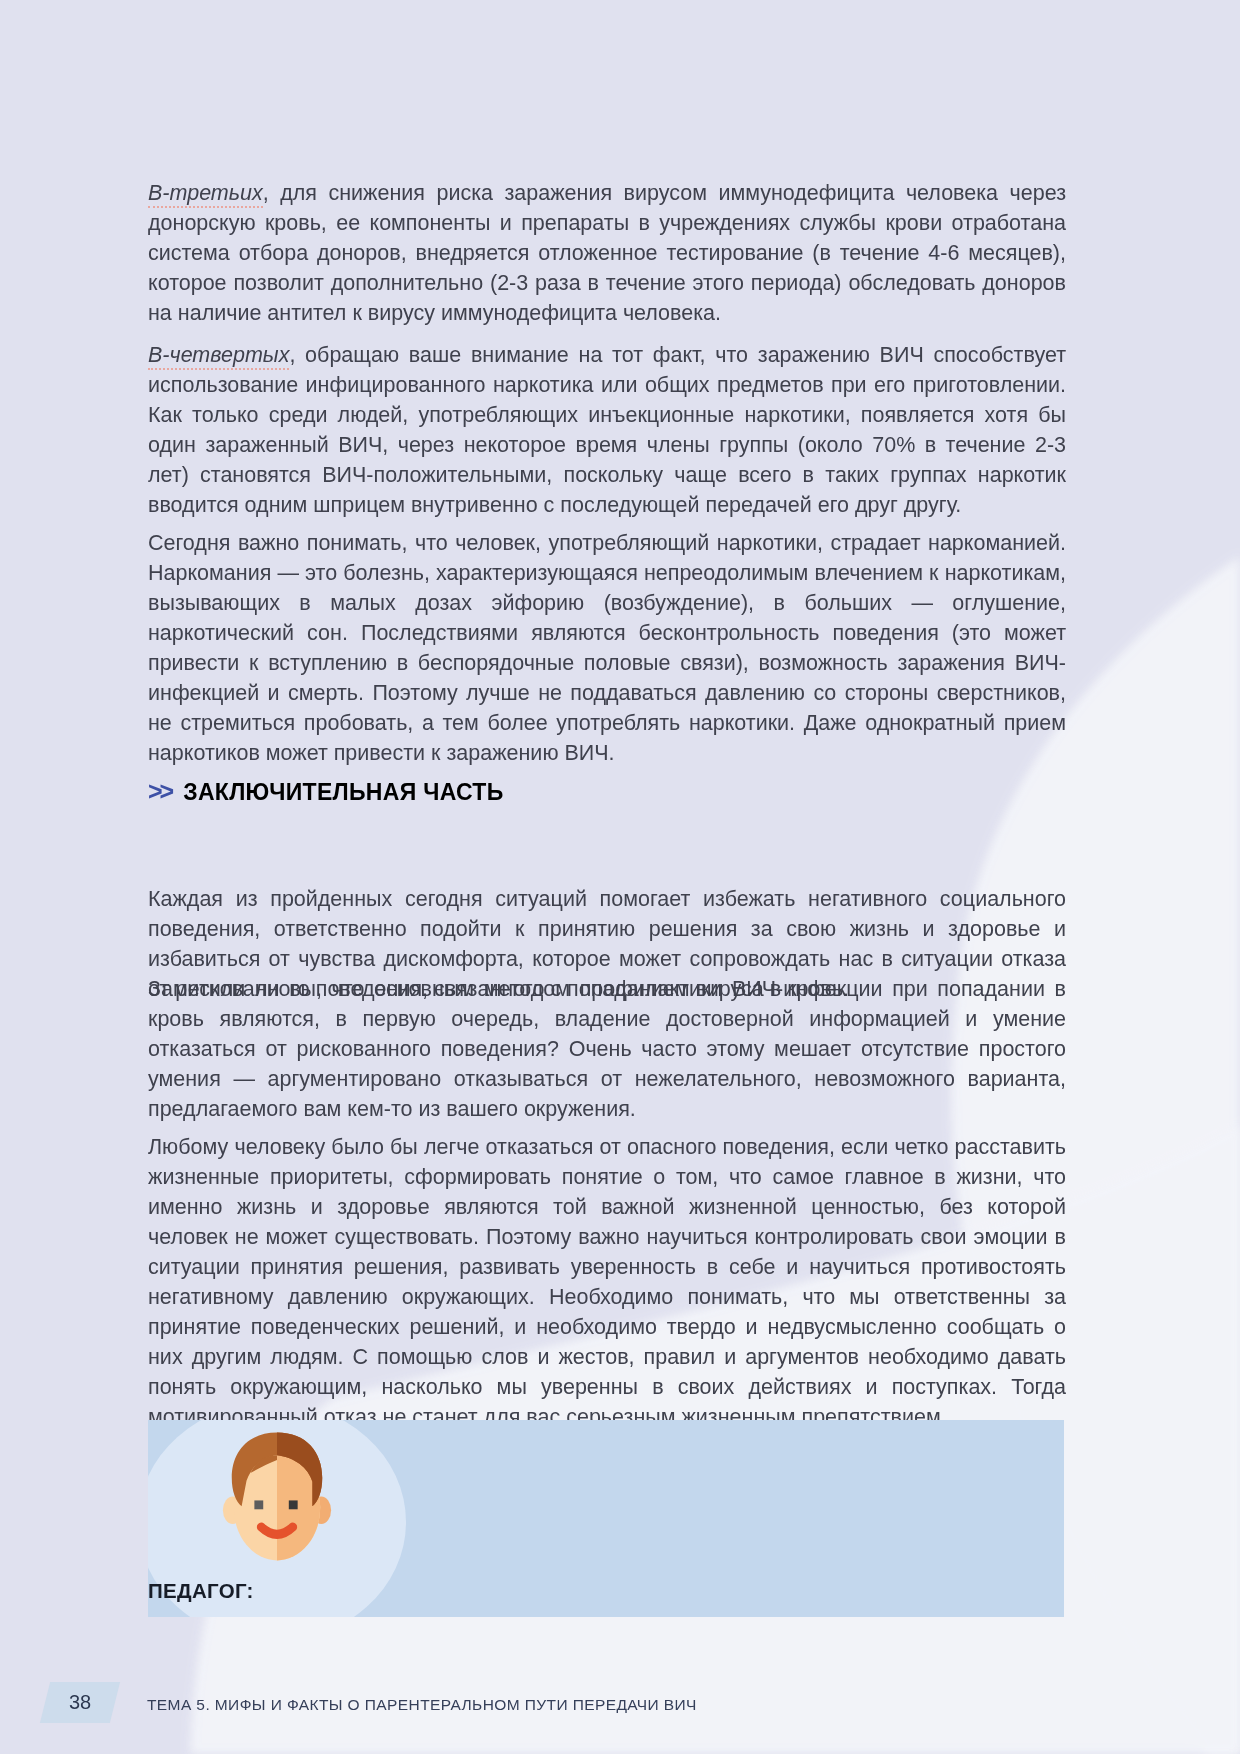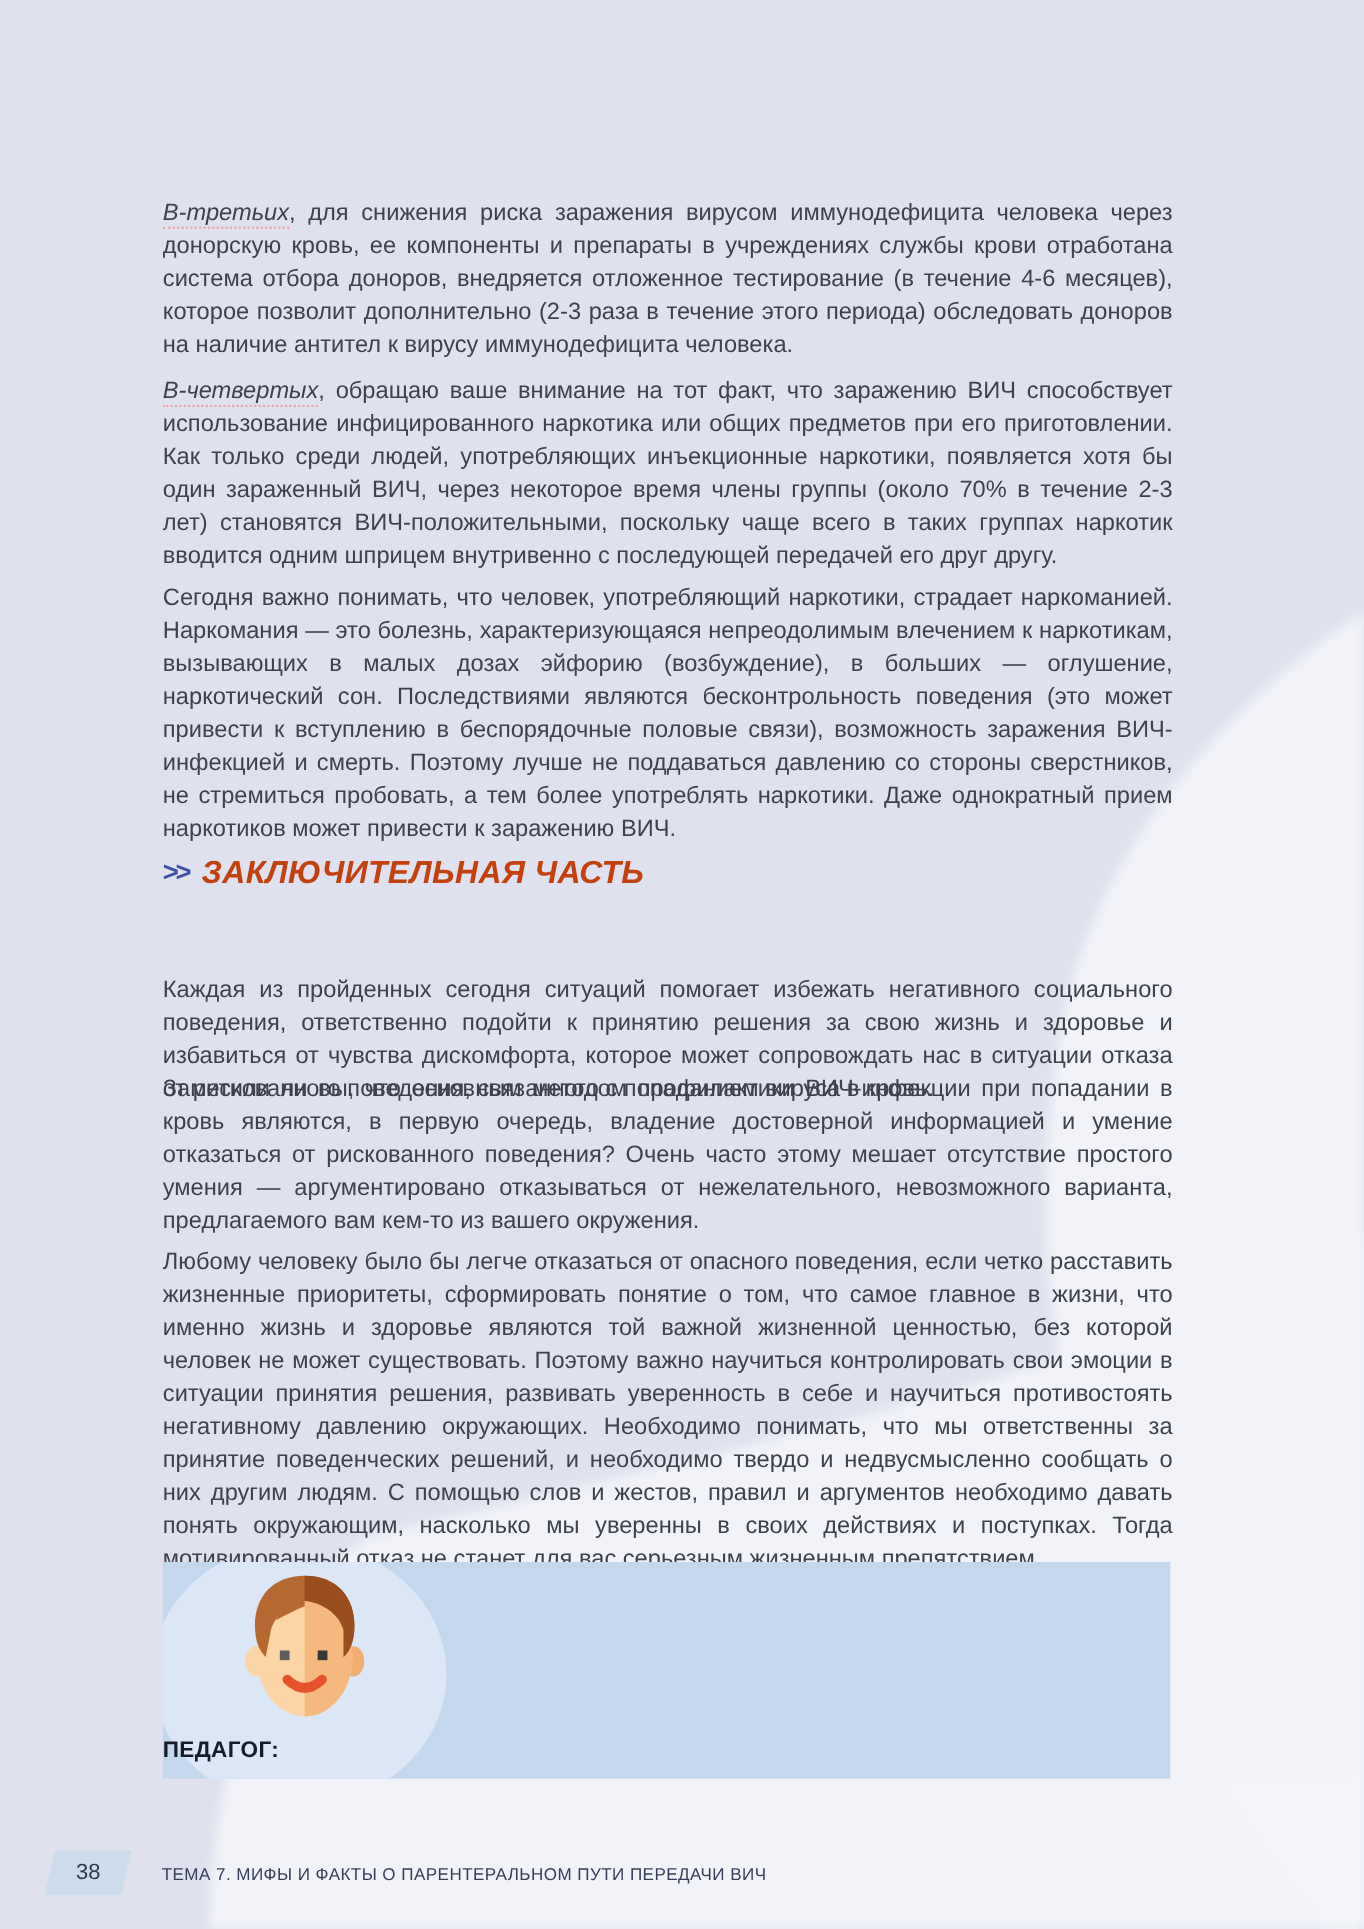--- a/index.html
+++ b/index.html
@@ -23,21 +23,21 @@
   }
   .section-heading{
     position:absolute;left:148px;top:778px;z-index:2;
     display:flex;align-items:center;gap:9px;
   }
   .section-heading .marker{
     color:#3e51a6;font-weight:700;font-size:25px;letter-spacing:-3px;
     padding-right:3px;transform:translateY(-1px);
   }
   .section-heading .title{
-    color:#c2410c;font-weight:700;font-size:29px;letter-spacing:.3px;font-style:italic;
+    color:#000000;font-weight:700;font-size:23px;letter-spacing:.3px;
   }
   .callout{
     position:absolute;left:148px;top:1420px;width:916px;height:197px;
     background:#c3d7ed;z-index:2;overflow:hidden;
   }
   .callout .halo{
     position:absolute;left:-10px;top:-18px;width:268px;height:240px;
     background:#dbe7f6;border-radius:50%;
   }
   .callout .avatar{
@@ -119,13 +119,13 @@
     <rect x="72" y="71" width="9" height="9" fill="#383838"></rect>
 
     <path d="M44,98 Q60,113 76,98" stroke="#e5522c" stroke-width="9" fill="none" stroke-linecap="round"></path>
   </svg>
   <div class="speaker-label">ПЕДАГОГ:</div>
 </div>
 
 <div class="footer-pagenum">
   <span>38</span>
 </div>
-<div class="footer-title">ТЕМА 7. МИФЫ И ФАКТЫ О ПАРЕНТЕРАЛЬНОМ ПУТИ ПЕРЕДАЧИ ВИЧ</div>
+<div class="footer-title">ТЕМА 5. МИФЫ И ФАКТЫ О ПАРЕНТЕРАЛЬНОМ ПУТИ ПЕРЕДАЧИ ВИЧ</div>
 
 </body></html>

